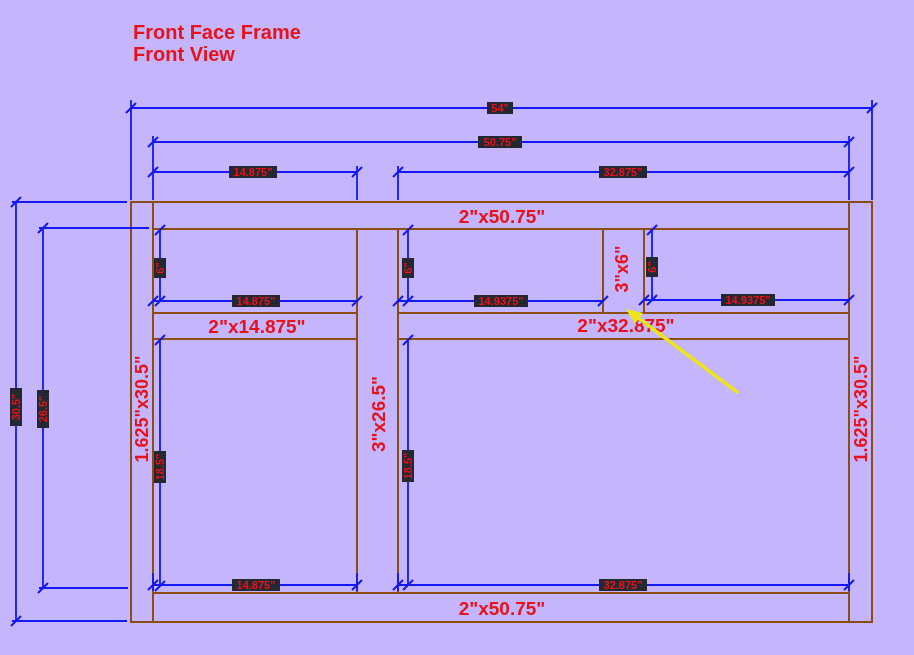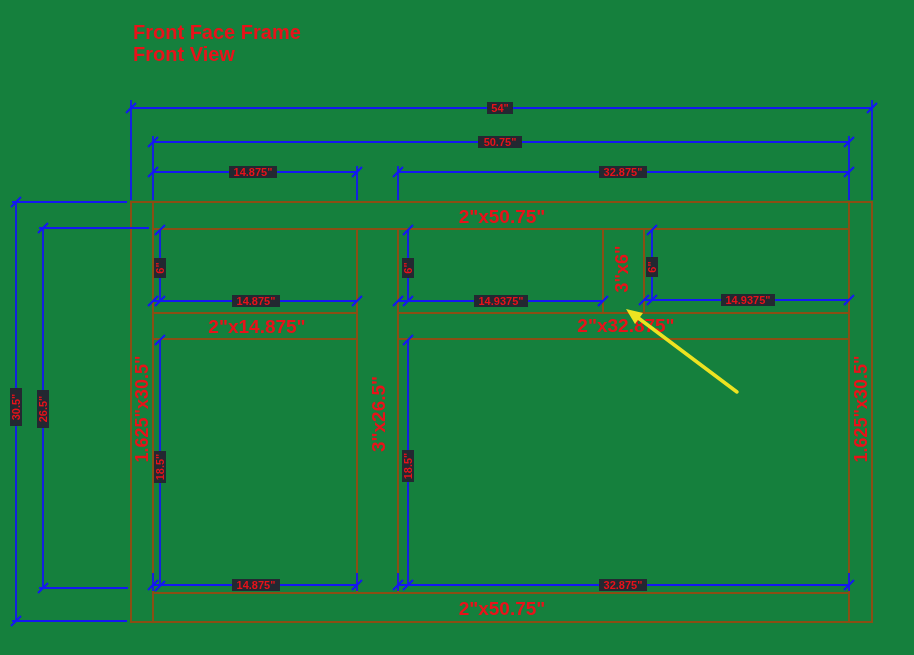--- a/index.html
+++ b/index.html
@@ -1,16 +1,16 @@
 <!DOCTYPE html>
 <html><head>
 <meta charset="utf-8">
 <style>
   html,body{margin:0;padding:0;background:#232831;}
-  .canvas{position:relative;width:914px;height:655px;background:#15803d;overflow:hidden;
+  .canvas{position:relative;width:914px;height:655px;background:#c4b5fd;overflow:hidden;
           font-family:"Liberation Sans",sans-serif;}
   svg{position:absolute;left:0;top:0;}
   .oline{stroke:#8a4e14;stroke-width:2;fill:none;}
   .dline{stroke:#1418f2;stroke-width:1.8;fill:none;}
   .tick{stroke:#1418f2;stroke-width:2;fill:none;}
   .halo{fill:#232831;stroke:none;}
   .dimtxt{fill:#e8121a;font-family:"Liberation Sans",sans-serif;font-size:11px;font-weight:700;
           text-anchor:middle;dominant-baseline:central;}
   .parttxt{fill:#e8121a;font-family:"Liberation Sans",sans-serif;font-size:19px;font-weight:700;
           text-anchor:middle;dominant-baseline:central;}

